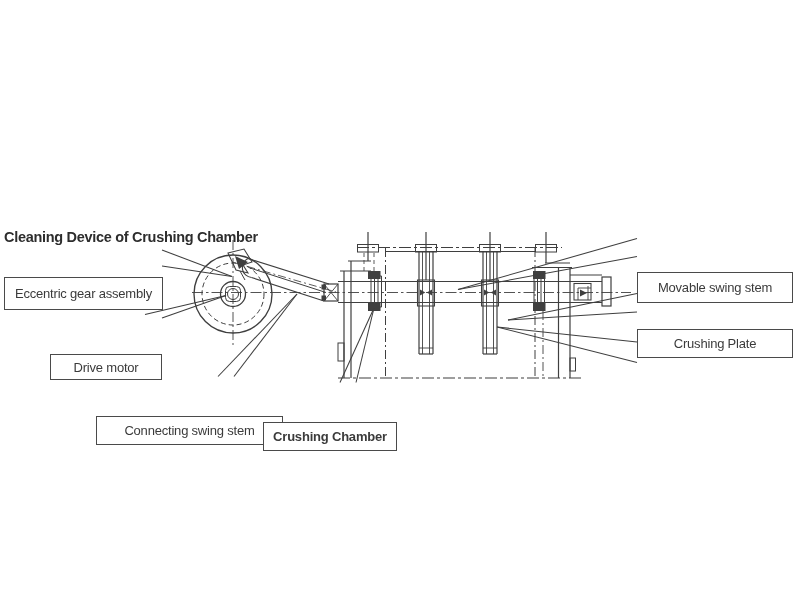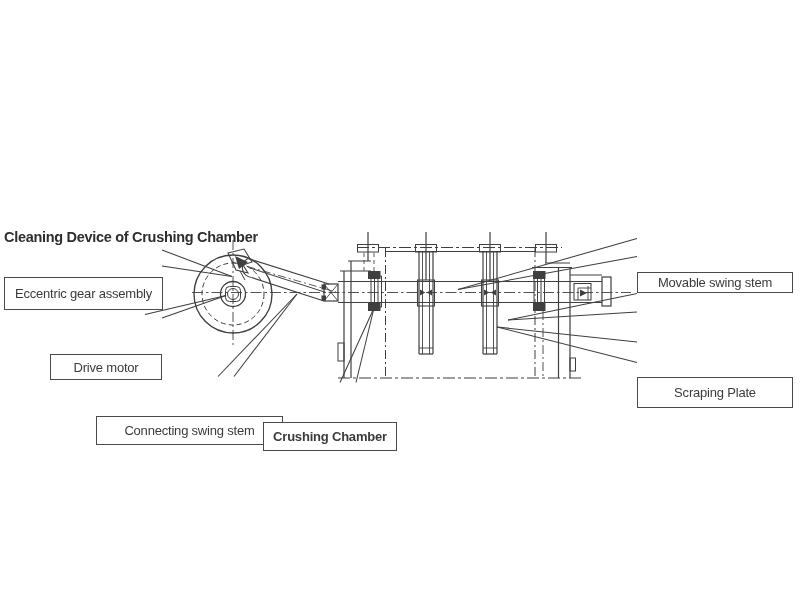--- a/index.html
+++ b/index.html
@@ -43,21 +43,21 @@
     letter-spacing: -0.2px;
     color: #3b3b3b;
     white-space: nowrap;
     z-index: 2;
     margin-top: 40px;
   }
   #box-eccentric  { left: 4px;   top: 237px; width: 159px; height: 33px; }
   #box-motor      { left: 50px;  top: 314px; width: 112px; height: 26px; }
   #box-connecting { left: 96px;  top: 376px; width: 187px; height: 29px; }
   #box-chamber    { left: 263px; top: 382px; width: 134px; height: 29px; font-weight: bold; }
-  #box-movable    { left: 637px; top: 232px; width: 156px; height: 21px; }
+  #box-movable    { left: 637px; top: 232px; width: 156px; height: 31px; }
   #box-crushplate { left: 637px; top: 289px; width: 156px; height: 29px; }
   #box-scrapplate { left: 637px; top: 337px; width: 156px; height: 31px; }
 </style>
 </head>
 <body>
 
 <div id="stage">
 
   <svg id="drawing" width="800" height="600" viewBox="0 0 800 600" fill="none" stroke="#3f3f3f" stroke-width="1.2" stroke-linecap="butt">
 
@@ -222,15 +222,15 @@
   <div class="label-box" id="box-eccentric">Eccentric gear assembly</div>
 
   <div class="label-box" id="box-motor">Drive motor</div>
 
   <div class="label-box" id="box-connecting">Connecting swing stem</div>
 
   <div class="label-box" id="box-chamber">Crushing Chamber</div>
 
   <div class="label-box" id="box-movable">Movable swing stem</div>
 
-
-  <div class="label-box" id="box-scrapplate">Scraping Plate</div>
+  <div class="label-box" id="box-crushplate">Crushing Plate</div>
+
 </div>
 
 </body></html>

